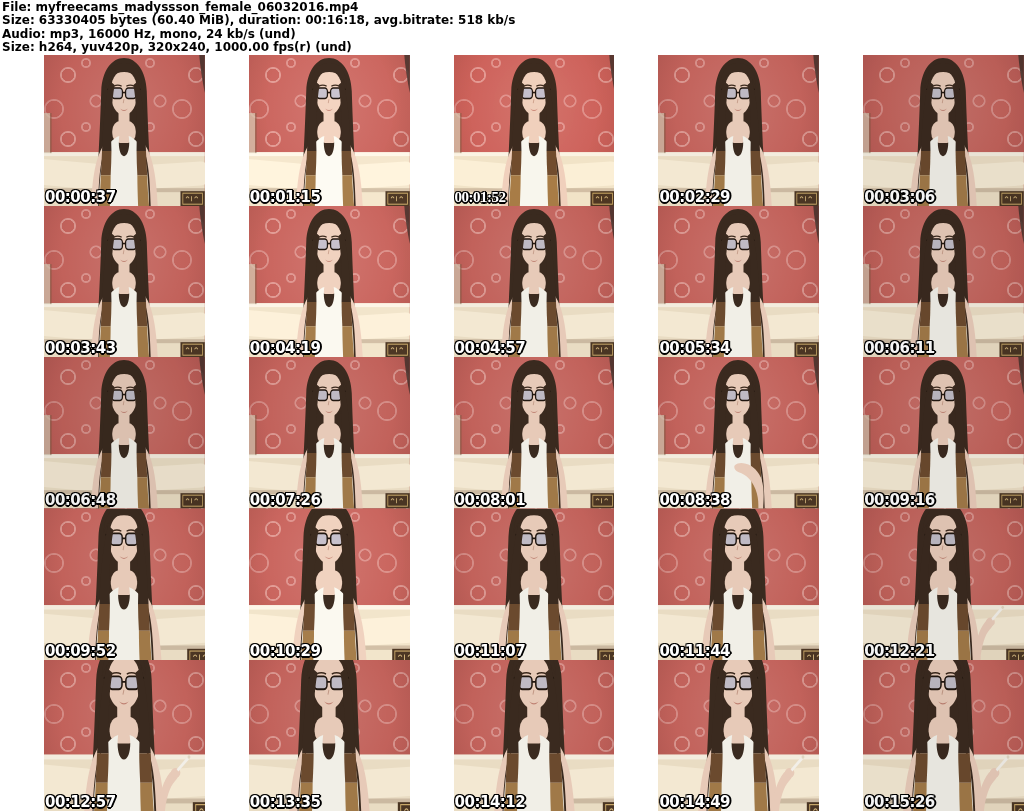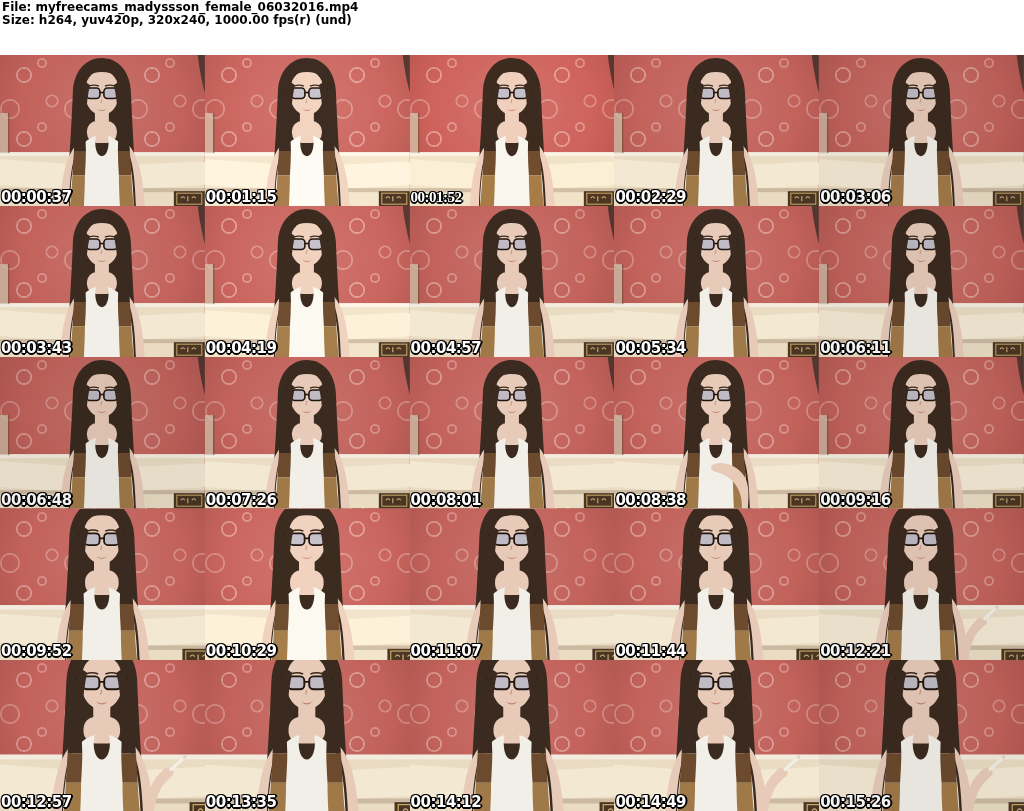--- a/index.html
+++ b/index.html
@@ -30,20 +30,21 @@
     position:relative;overflow:hidden;
     background-color:var(--wallpaper,#c2625b);
     background-image:
       radial-gradient(ellipse at 50% 35%, rgba(255,255,255,0.10) 0%, rgba(80,25,20,0.00) 55%, rgba(70,20,18,0.22) 100%),
       radial-gradient(circle at 24px 20px, rgba(0,0,0,0) 6px, rgba(255,235,230,0.38) 6.5px, rgba(255,235,230,0.38) 7.5px, rgba(0,0,0,0) 8.5px),
       radial-gradient(circle at 52px 46px, rgba(0,0,0,0) 4.5px, rgba(255,235,230,0.30) 5px, rgba(255,235,230,0.30) 6px, rgba(0,0,0,0) 7px),
       radial-gradient(circle at 10px 54px, rgba(0,0,0,0) 8px, rgba(255,235,230,0.30) 8.5px, rgba(255,235,230,0.30) 9.5px, rgba(0,0,0,0) 10.5px),
       radial-gradient(circle at 42px 8px, rgba(0,0,0,0) 3px, rgba(255,235,230,0.32) 3.5px, rgba(255,235,230,0.32) 4.5px, rgba(0,0,0,0) 5.5px);
     background-size:100% 100%,64px 64px,64px 64px,64px 64px,64px 64px;
     background-repeat:no-repeat,repeat,repeat,repeat,repeat;
+    margin-left:44px;
   }
   .thumb svg{position:absolute;inset:0;width:100%;height:100%;display:block;}
   
   .thumb:nth-child(2){filter:brightness(1.05);}
   .thumb:nth-child(3){filter:brightness(1.03) saturate(1.08);font-family:Liberation Serif, serif;}
   .thumb:nth-child(5n){filter:brightness(0.96);}
   .thumb:nth-child(7){filter:brightness(1.04);}
   .thumb:nth-child(11){filter:brightness(0.95);}
   .thumb:nth-child(17){filter:brightness(1.04);text-align:center;}
   
@@ -70,20 +71,22 @@
   .wood{fill:var(--wood,#4a3523);}
   .pose{display:none;}
   .variant-cigarette .pose-cigarette{display:block;}
   .variant-arm-raised .pose-arm{display:block;}
 </style>
 </head>
 <body>
 
 <div class="sheet-header">
   <div>File: myfreecams_madyssson_female_06032016.mp4</div>
+  <div>Size: 63330405 bytes (60.40 MiB), duration: 00:16:18, avg.bitrate: 518 kb/s</div>
+  <div>Audio: mp3, 16000 Hz, mono, 24 kb/s (und)</div>
   <div>Size: h264, yuv420p, 320x240, 1000.00 fps(r) (und)</div>
 </div>
 
 <div class="grid">
     <div class="thumb variant-default">
     <svg viewBox="0 0 205 151" preserveAspectRatio="none">
 
       <rect class="couch" x="0" y="97" width="205" height="54"></rect>
       <rect x="0" y="97" width="205" height="4" fill="rgba(255,255,255,0.45)"></rect>
       <rect class="couch-light" x="-12" y="106" width="88" height="26" rx="13" transform="rotate(4 30 118)"></rect>

